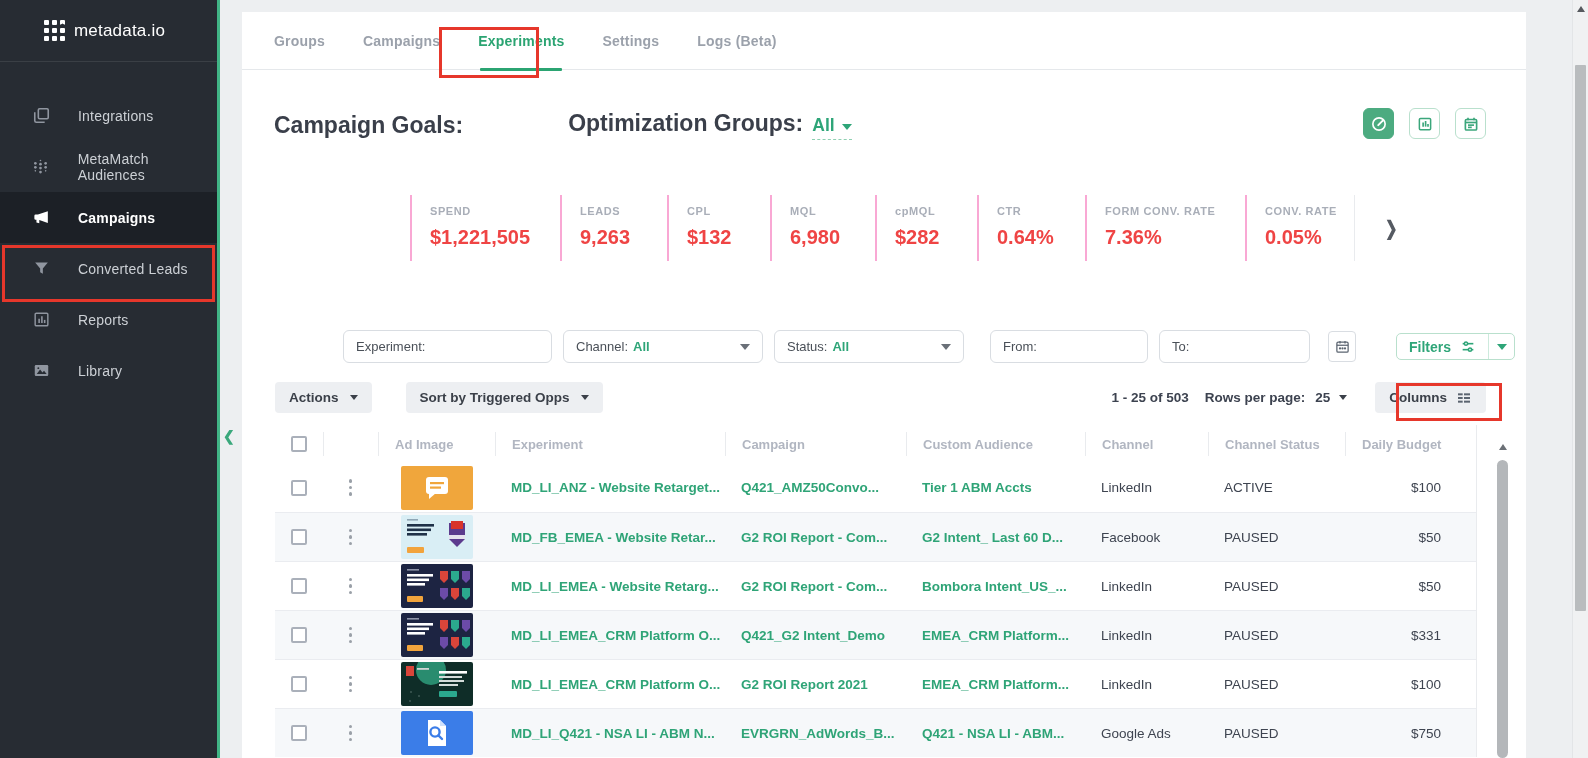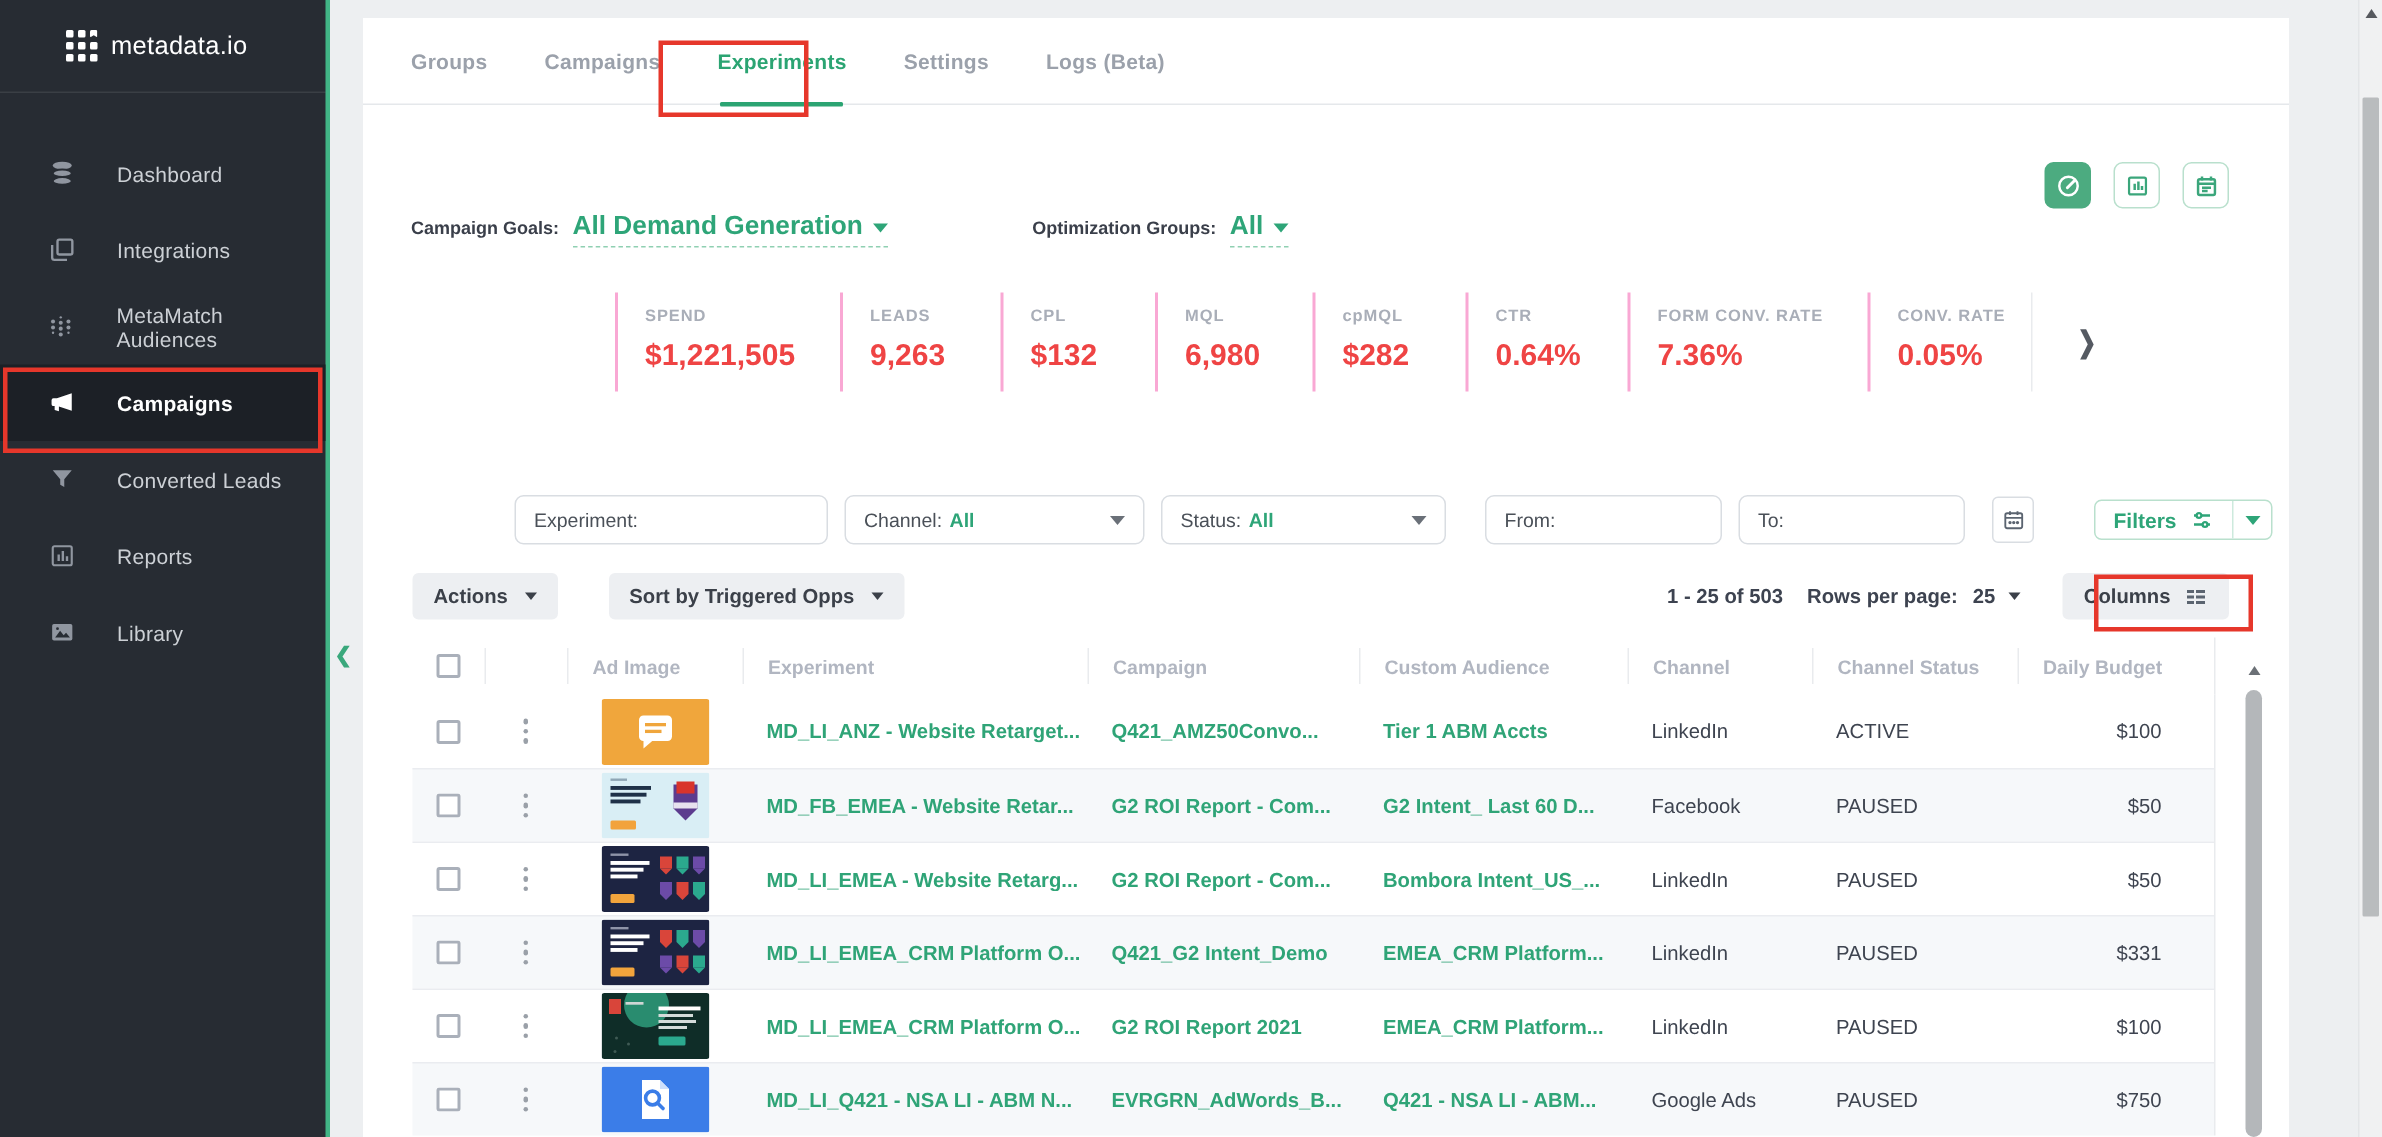--- a/index.html
+++ b/index.html
@@ -29,21 +29,21 @@
   
   .tabbar { height:58px; display:flex; align-items:stretch; padding-left:32px; border-bottom:1px solid #e5e8eb; }
   .tab { display:flex; align-items:center; margin-right:38px; font-size:14px; font-weight:700; color:#9ba1ab; cursor:pointer; position:relative; letter-spacing:.2px; }
   .tab.active { color:#2ba472; }
   .tab.active::after { content:""; position:absolute; left:2px; right:2px; bottom:-2px; height:3px; background:#2ba472; border-radius:1px; }
 
   
   .goals-row { position:absolute; top:98px; left:32px; display:flex; align-items:center; }
   .goal-group { display:flex; align-items:baseline; }
   .goal-group + .goal-group { margin-left:96px; }
-  .goal-label { font-size:12px; font-weight:700; color:#3a3f4a; margin-right:9px;margin-top:35px; }
+  .goal-label { font-size:23px; font-weight:700; color:#3a3f4a; margin-right:9px; }
   .goal-value { font-size:17.5px; font-weight:700; color:#2ea578; border-bottom:1px dashed #8fd0b2; padding-bottom:3px; display:flex; align-items:center; cursor:pointer; }
   .goal-value .caret { margin-left:7px; width:0; height:0; border-left:5px solid transparent; border-right:5px solid transparent; border-top:6px solid #2ea578; transform:translateY(1px); }
 
   
   .view-buttons { position:absolute; top:96px; right:40px; display:flex; gap:15px; }
   .view-btn { width:31px; height:31px; border-radius:6px; display:flex; align-items:center; justify-content:center; cursor:pointer; background:#fff; border:1px solid #b9e0cd; color:#3ba67b; }
   .view-btn.filled { background:#4cab80; border-color:#4cab80; color:#fff; }
   .view-btn svg { width:18px; height:18px; }
 
   
@@ -131,30 +131,20 @@
         <i></i>
         <i></i>
         <i></i>
         <i></i>
     </span>
     <span class="logo-text">metadata.io</span>
   </div>
   <div class="nav" id="nav-container">
       <div class="nav-item">
         <span class="nav-icon">
-          <svg viewBox="0 0 24 24" fill="currentColor">
-            <ellipse cx="12" cy="5.5" rx="8" ry="3.2"></ellipse>
-            <ellipse cx="12" cy="12" rx="8" ry="3.2" stroke="#272c33" stroke-width="1.6"></ellipse>
-            <ellipse cx="12" cy="18.5" rx="8" ry="3.2" stroke="#272c33" stroke-width="1.6"></ellipse>
-          </svg>
-        </span>
-        <span class="nav-label">Dashboard</span>
-      </div>
-      <div class="nav-item">
-        <span class="nav-icon">
           <svg viewBox="0 0 24 24" fill="none" stroke="currentColor" stroke-width="2">
             <rect x="8" y="3.5" width="12.5" height="12.5" rx="1.5"></rect>
             <path d="M3.5 8v10.5a2 2 0 0 0 2 2H16"></path>
           </svg>
         </span>
         <span class="nav-label">Integrations</span>
       </div>
       <div class="nav-item">
         <span class="nav-icon">
           <svg viewBox="0 0 24 24" fill="currentColor">
@@ -219,24 +209,20 @@
       <div class="tab">Groups</div>
       <div class="tab">Campaigns</div>
       <div class="tab active">Experiments</div>
       <div class="tab">Settings</div>
       <div class="tab">Logs (Beta)</div>
     </div>
 
   <div class="goals-row">
     <div class="goal-group">
       <span class="goal-label">Campaign Goals:</span>
-      <span class="goal-value">
-        <span>All Demand Generation</span>
-        <span class="caret"></span>
-      </span>
     </div>
     <div class="goal-group">
       <span class="goal-label">Optimization Groups:</span>
       <span class="goal-value">
         <span>All</span>
         <span class="caret"></span>
       </span>
     </div>
   </div>
 

